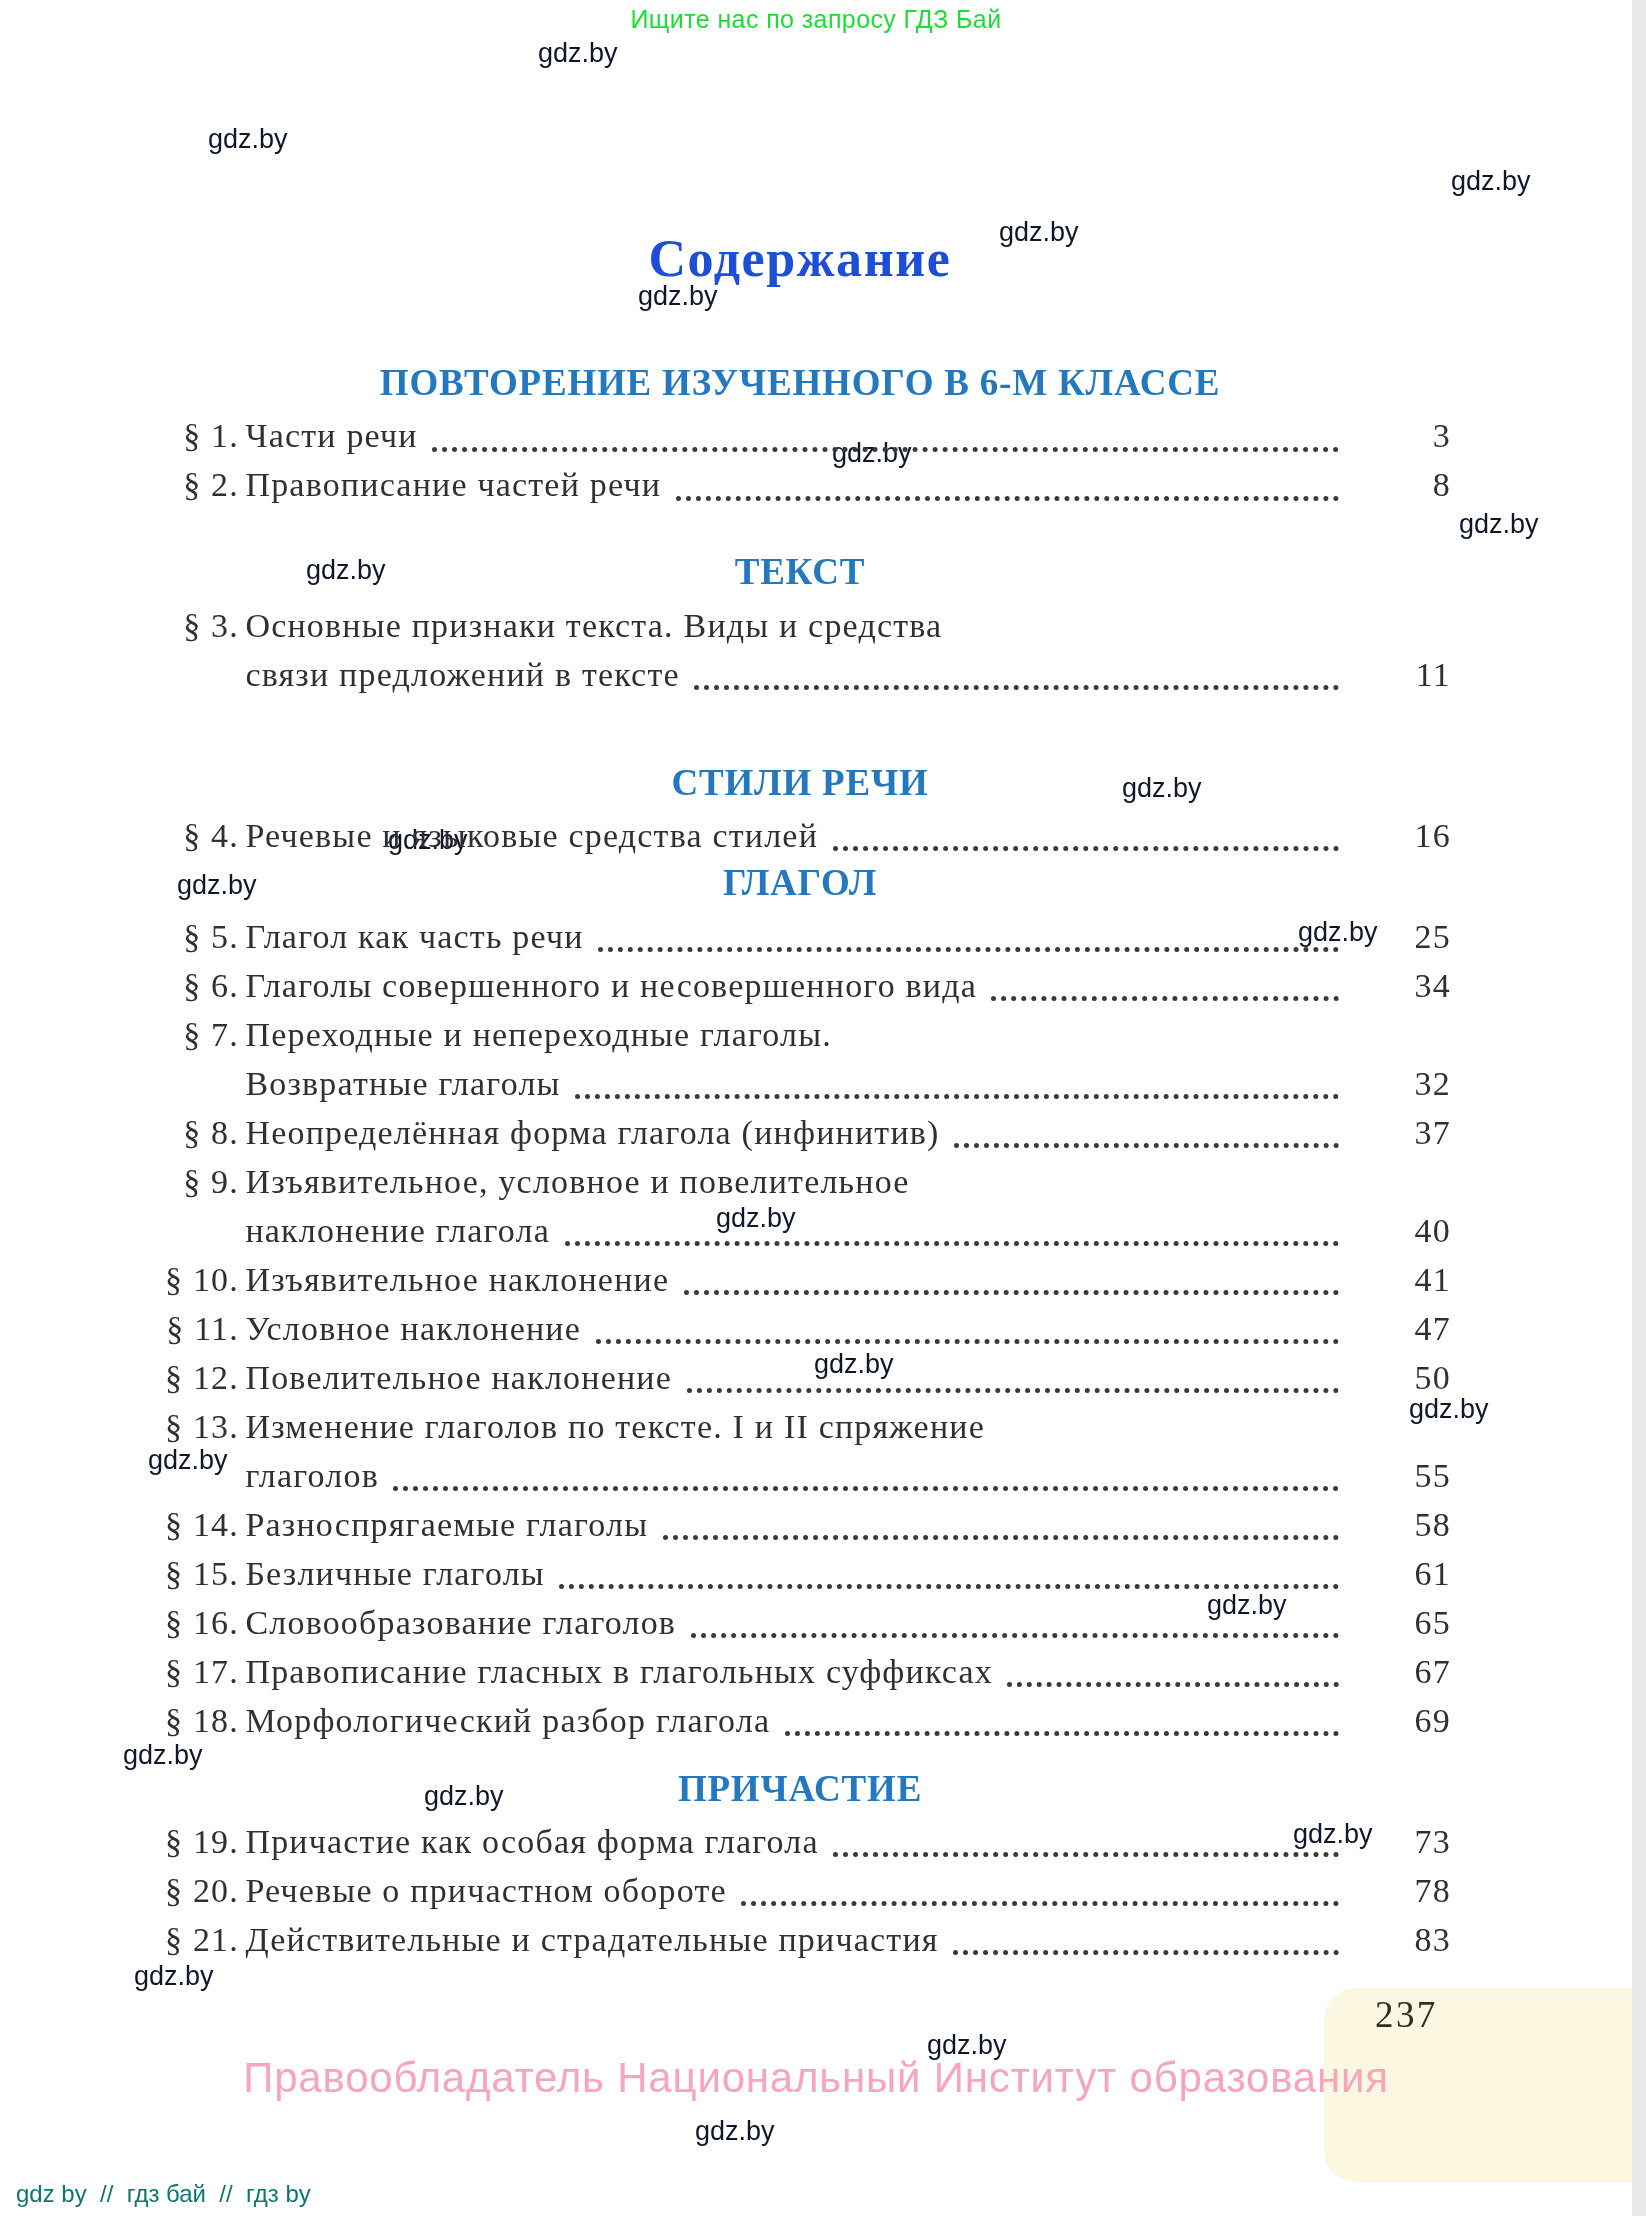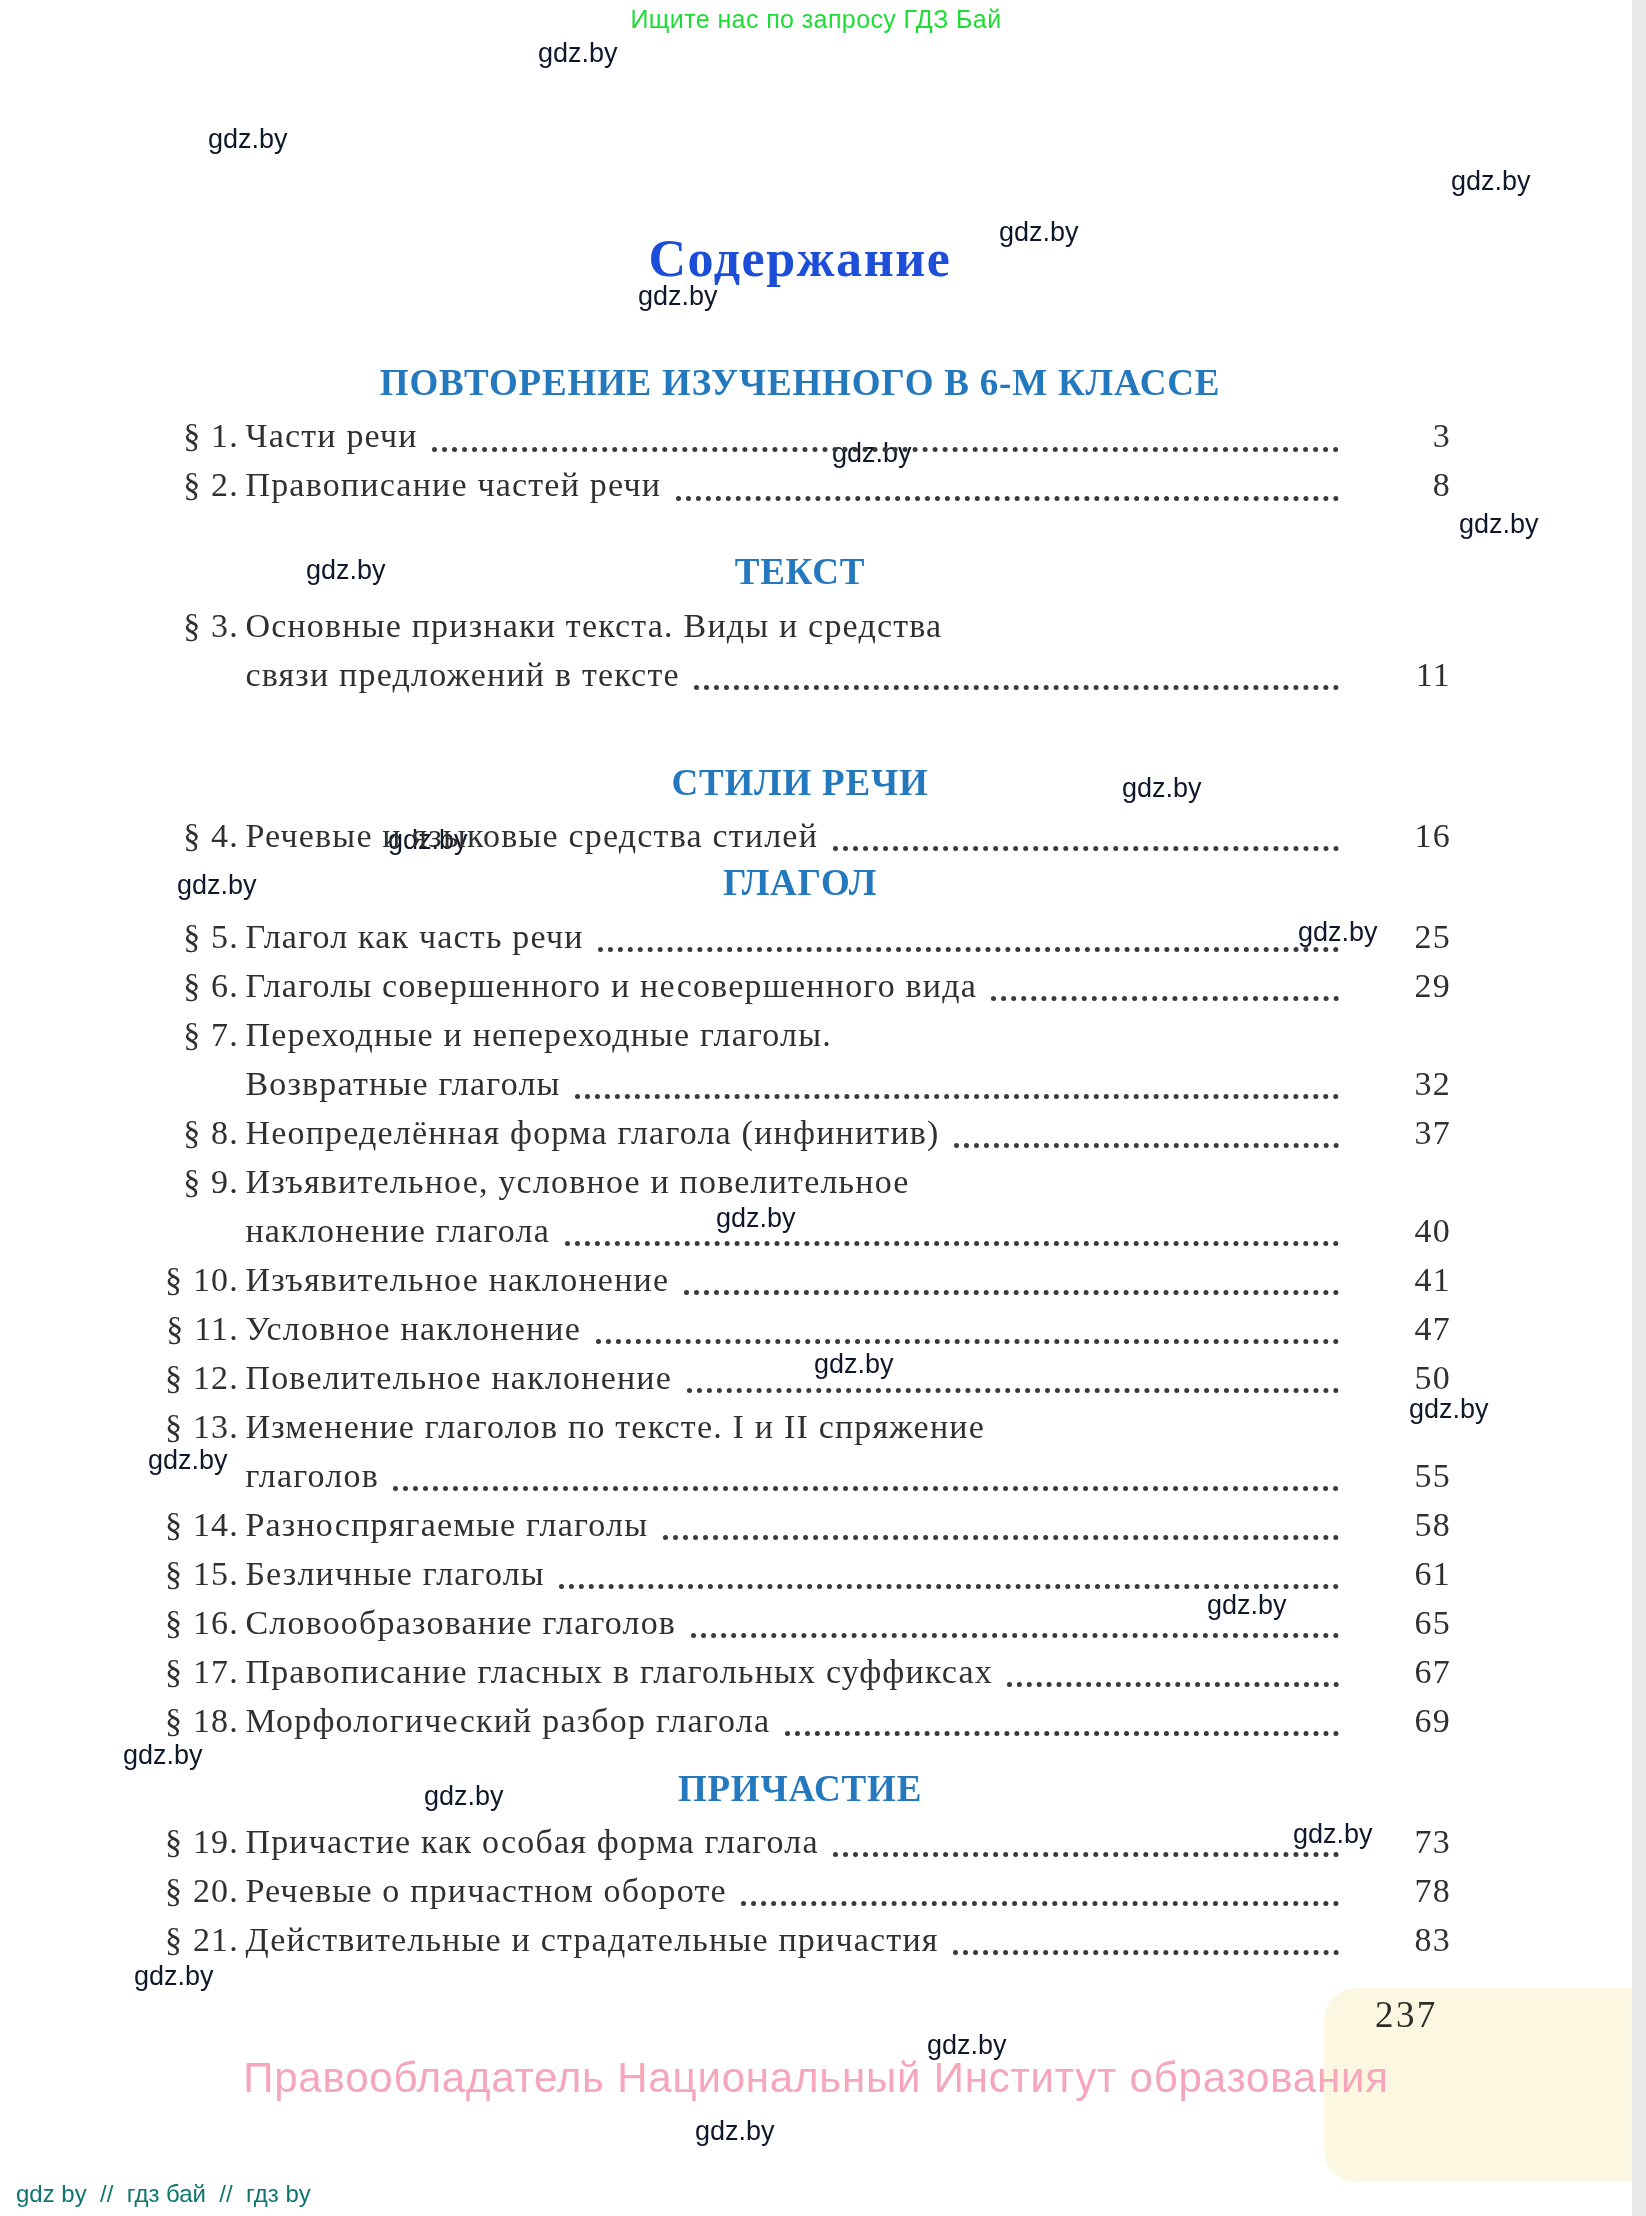--- a/index.html
+++ b/index.html
@@ -178,21 +178,21 @@
         <div class="row">
           <span class="num">§ 5.</span>
           <span class="ttl">Глагол как часть речи</span>
           <span class="dots"></span>
           <span class="pg">25</span>
         </div>
         <div class="row">
           <span class="num">§ 6.</span>
           <span class="ttl">Глаголы совершенного и несовершенного вида</span>
           <span class="dots"></span>
-          <span class="pg">29</span>
+          <span class="pg">34</span>
         </div>
         <div class="row">
           <span class="num">§ 7.</span>
           <span class="ttl">Переходные и непереходные глаголы.</span>
         </div>
         <div class="row">
           <span class="num"></span>
           <span class="ttl">Возвратные глаголы</span>
           <span class="dots"></span>
           <span class="pg">32</span>

